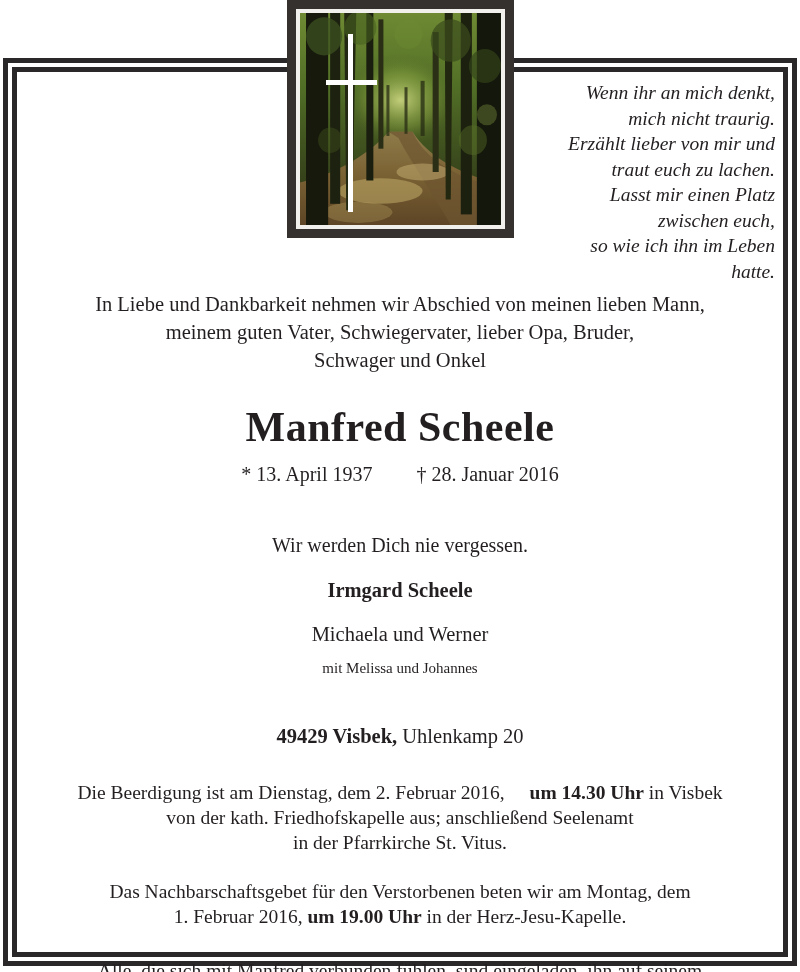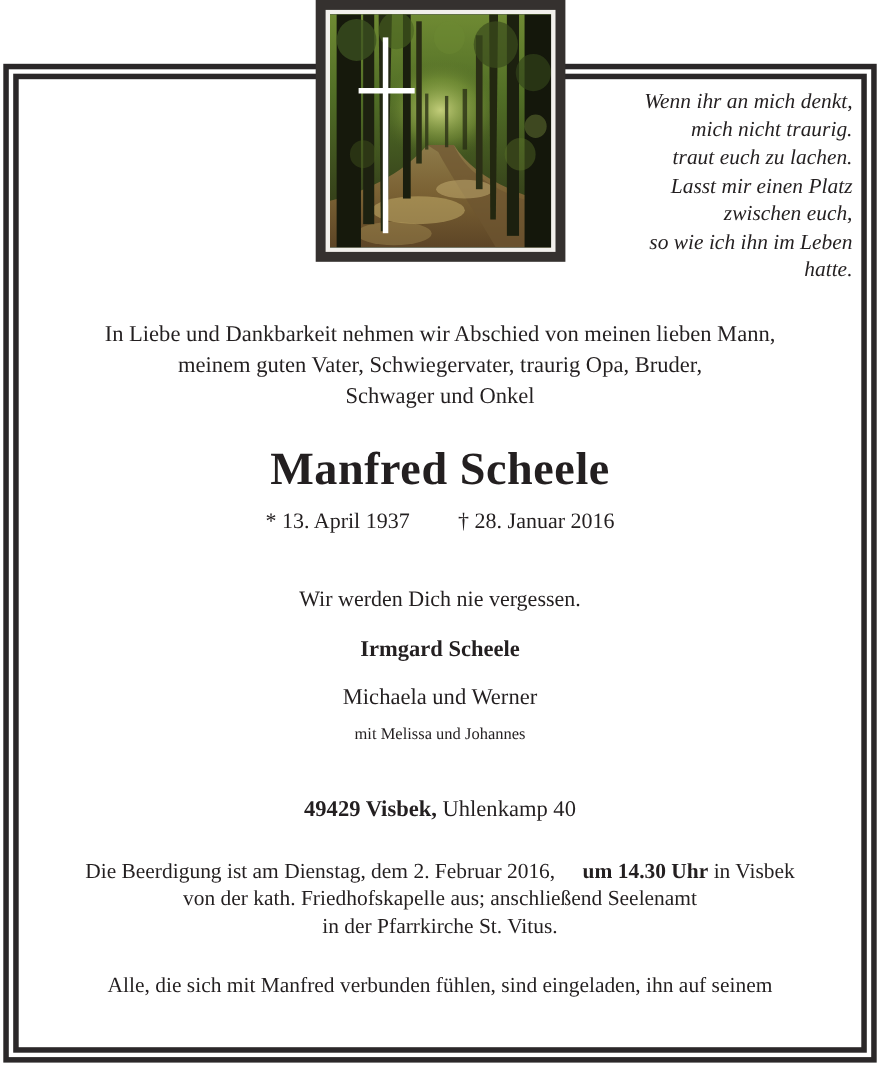--- a/index.html
+++ b/index.html
@@ -253,63 +253,70 @@
         </svg>
         <div class="cross cross-v"></div>
         <div class="cross cross-h"></div>
       </div>
     </div>
   </div>
 
   <div class="poem">
     <div>Wenn ihr an mich denkt,</div>
     <div>mich nicht traurig.</div>
+    <div>Erzählt lieber von mir und</div>
     <div>traut euch zu lachen.</div>
     <div>Lasst mir einen Platz</div>
     <div>zwischen euch,</div>
     <div>so wie ich ihn im Leben</div>
     <div>hatte.</div>
   </div>
 
   <div class="content">
 
     <div class="intro">
       <div>In Liebe und Dankbarkeit nehmen wir Abschied von meinen lieben Mann,</div>
-      <div>meinem guten Vater, Schwiegervater, traurig Opa, Bruder,</div>
+      <div>meinem guten Vater, Schwiegervater, lieber Opa, Bruder,</div>
       <div>Schwager und Onkel</div>
     </div>
 
     <div class="deceased-name">Manfred Scheele</div>
 
     <div class="dates">
       <span>*</span>
       <span>13. April 1937</span>
       <span class="gap"></span>
       <span>†</span>
       <span>28. Januar 2016</span>
     </div>
 
     <div class="remember">Wir werden Dich nie vergessen.</div>
 
     <div class="survivor-1">Irmgard  Scheele</div>
     <div class="survivor-2">Michaela und Werner</div>
     <div class="survivor-3">mit Melissa und Johannes</div>
 
     <div class="address">
-      <b>49429 Visbek,</b><span> Uhlenkamp 40</span>
+      <b>49429 Visbek,</b><span> Uhlenkamp 20</span>
     </div>
 
     <div class="burial">
       <div>
         <span>Die Beerdigung ist am Dienstag, dem 2. Februar 2016, </span><b>um 14.30 Uhr</b><span> in Visbek</span>
       </div>
       <div>von der kath. Friedhofskapelle aus; anschließend Seelenamt</div>
       <div>in der Pfarrkirche St. Vitus.</div>
     </div>
 
+    <div class="prayer">
+      <div>Das Nachbarschaftsgebet für den Verstorbenen beten wir am Montag, dem</div>
+      <div>
+        <span>1. Februar 2016, </span><b>um 19.00 Uhr</b><span> in der Herz-Jesu-Kapelle.</span>
+      </div>
+    </div>
 
     <div class="invitation">
       <div>Alle, die sich mit Manfred verbunden fühlen, sind eingeladen, ihn auf seinem</div>
 
     </div>
 
   </div>
 </div>
 
 </body></html>

